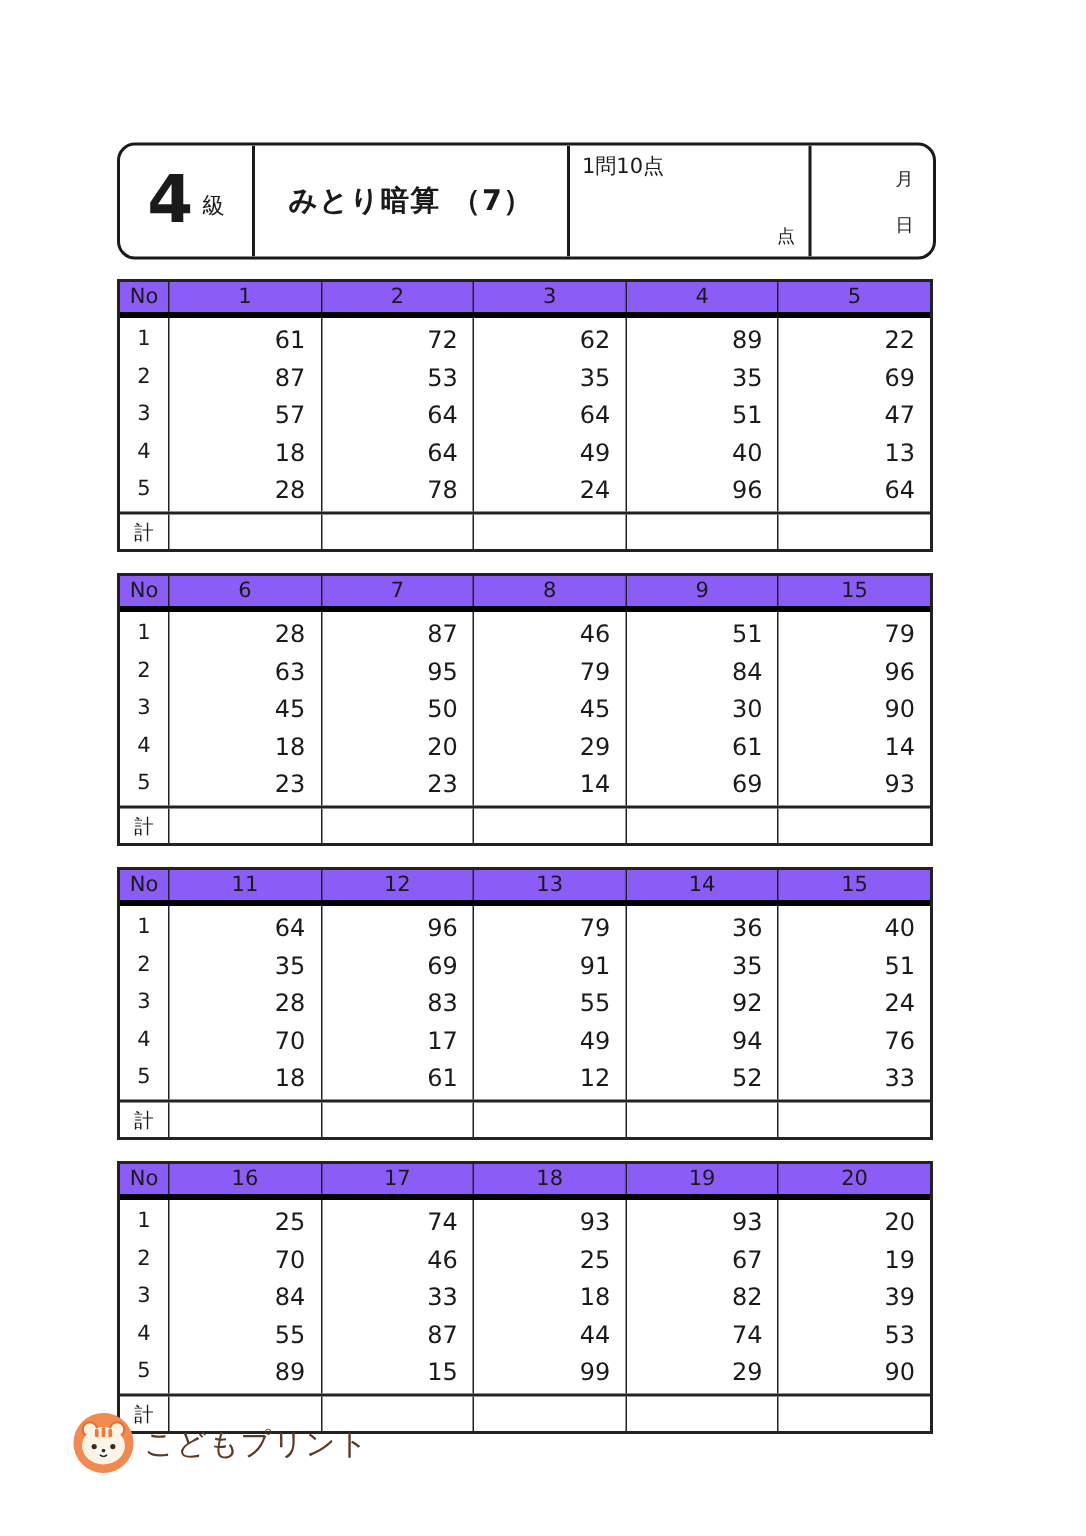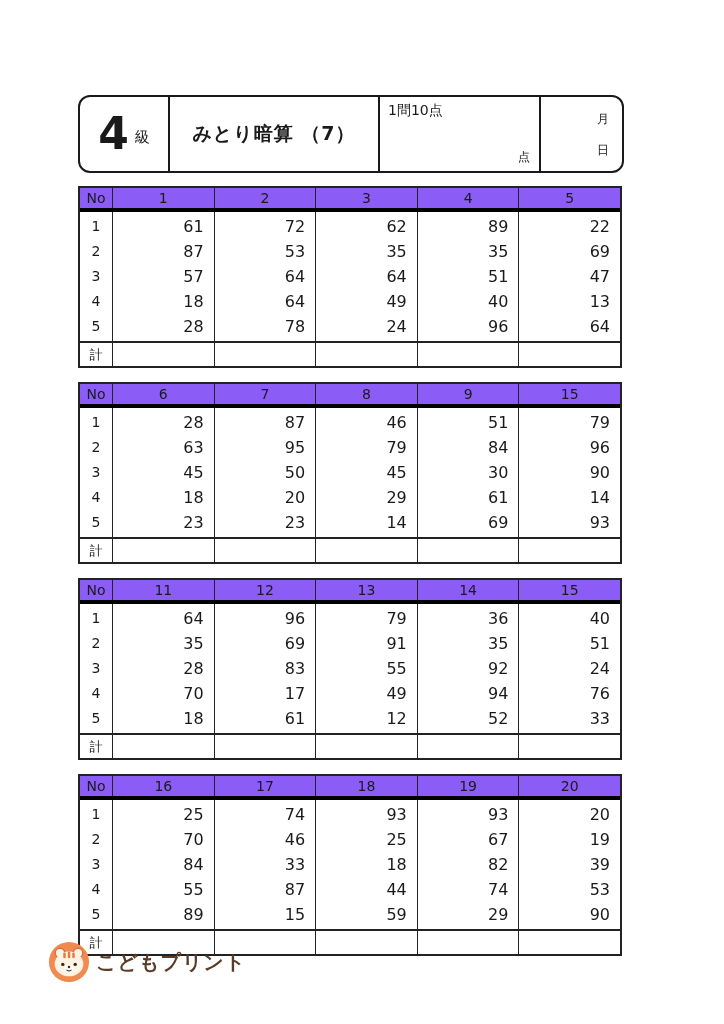--- a/index.html
+++ b/index.html
@@ -141,21 +141,21 @@
   .logo {
     position: absolute;
     left: 48px;
     top: 941px;
     display: flex;
     align-items: center;
     gap: 6px;
   }
   .logo-text {
     font-size: 20px;
-    font-weight: bold;
+    font-weight: normal;
     color: #5b3a26;
     letter-spacing: 1px;
   }
 </style>
 </head>
 <body>
 
 <div class="page">
 
   <div class="header-box">
@@ -390,21 +390,21 @@
             <span>46</span>
             <span>33</span>
             <span>87</span>
             <span>15</span>
           </div>
           <div class="cell num-col">
             <span>93</span>
             <span>25</span>
             <span>18</span>
             <span>44</span>
-            <span>59</span>
+            <span>99</span>
           </div>
           <div class="cell num-col">
             <span>93</span>
             <span>67</span>
             <span>82</span>
             <span>74</span>
             <span>29</span>
           </div>
           <div class="cell num-col">
             <span>20</span>

